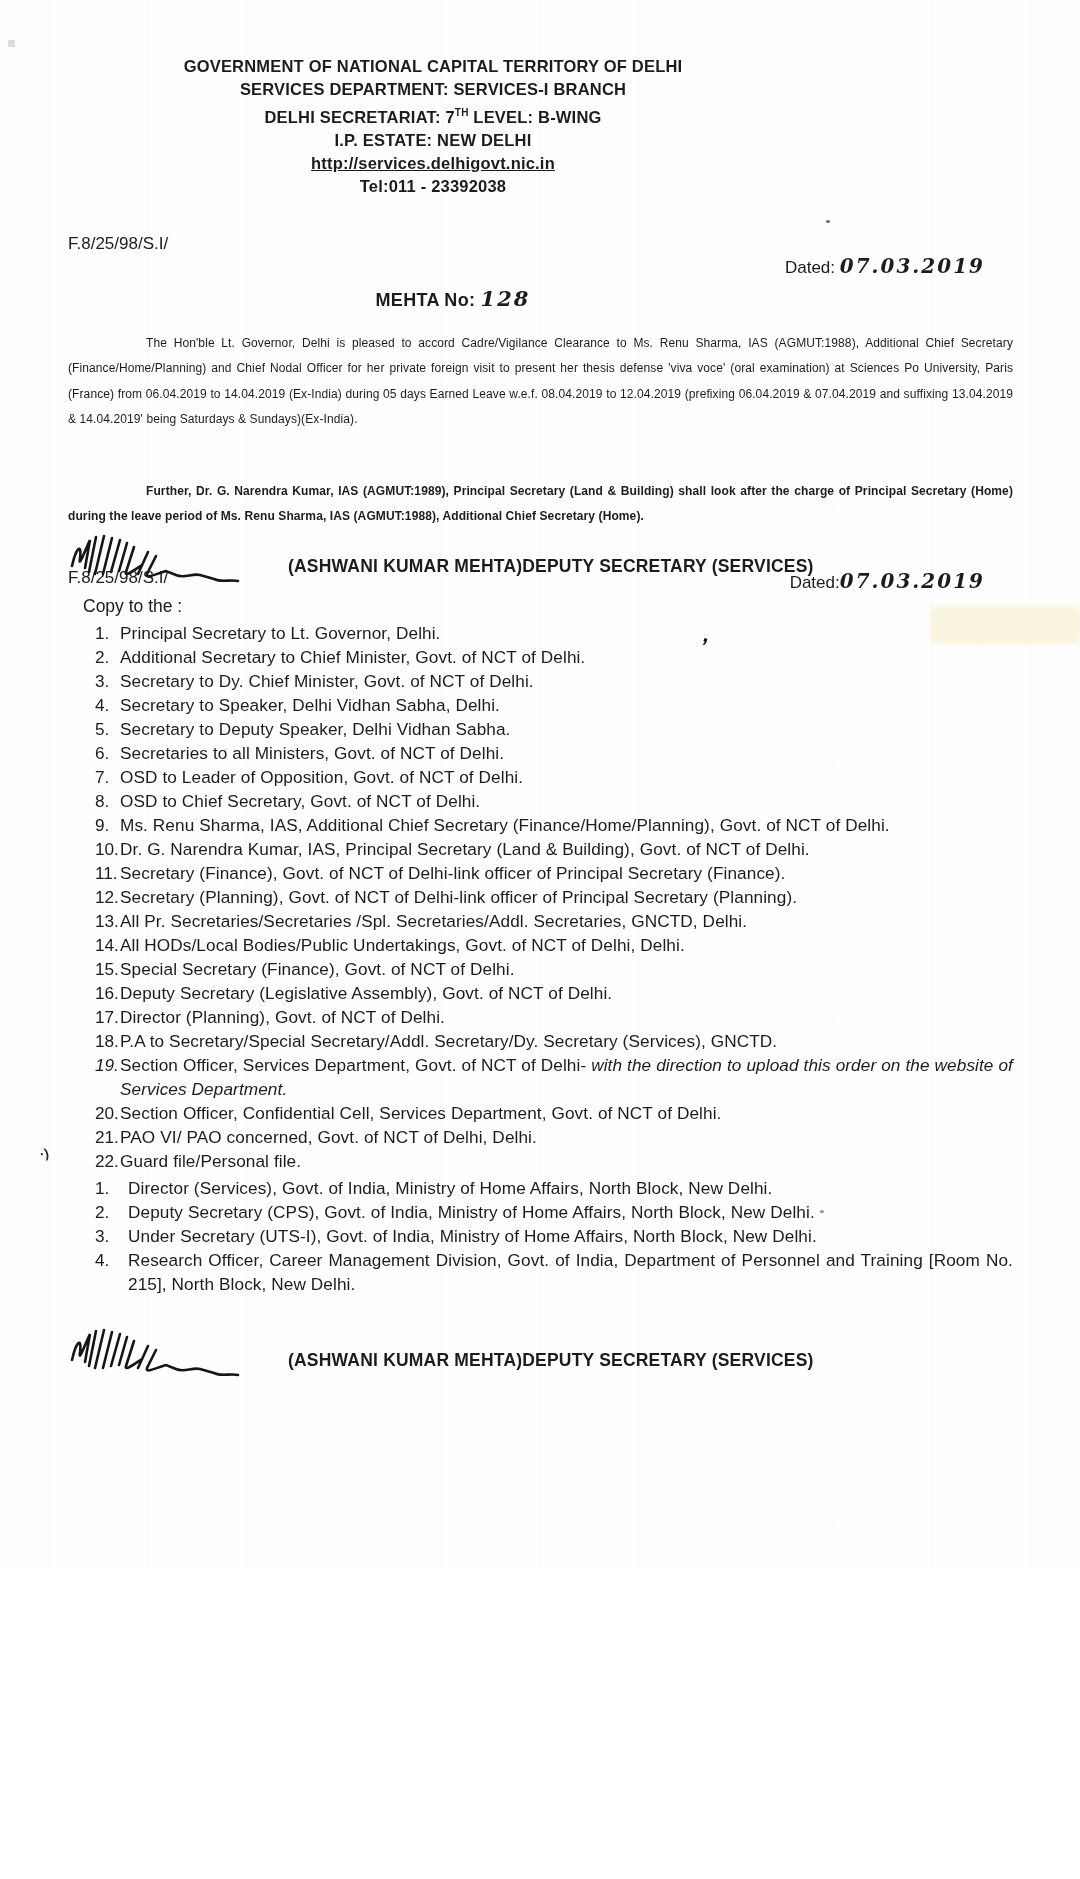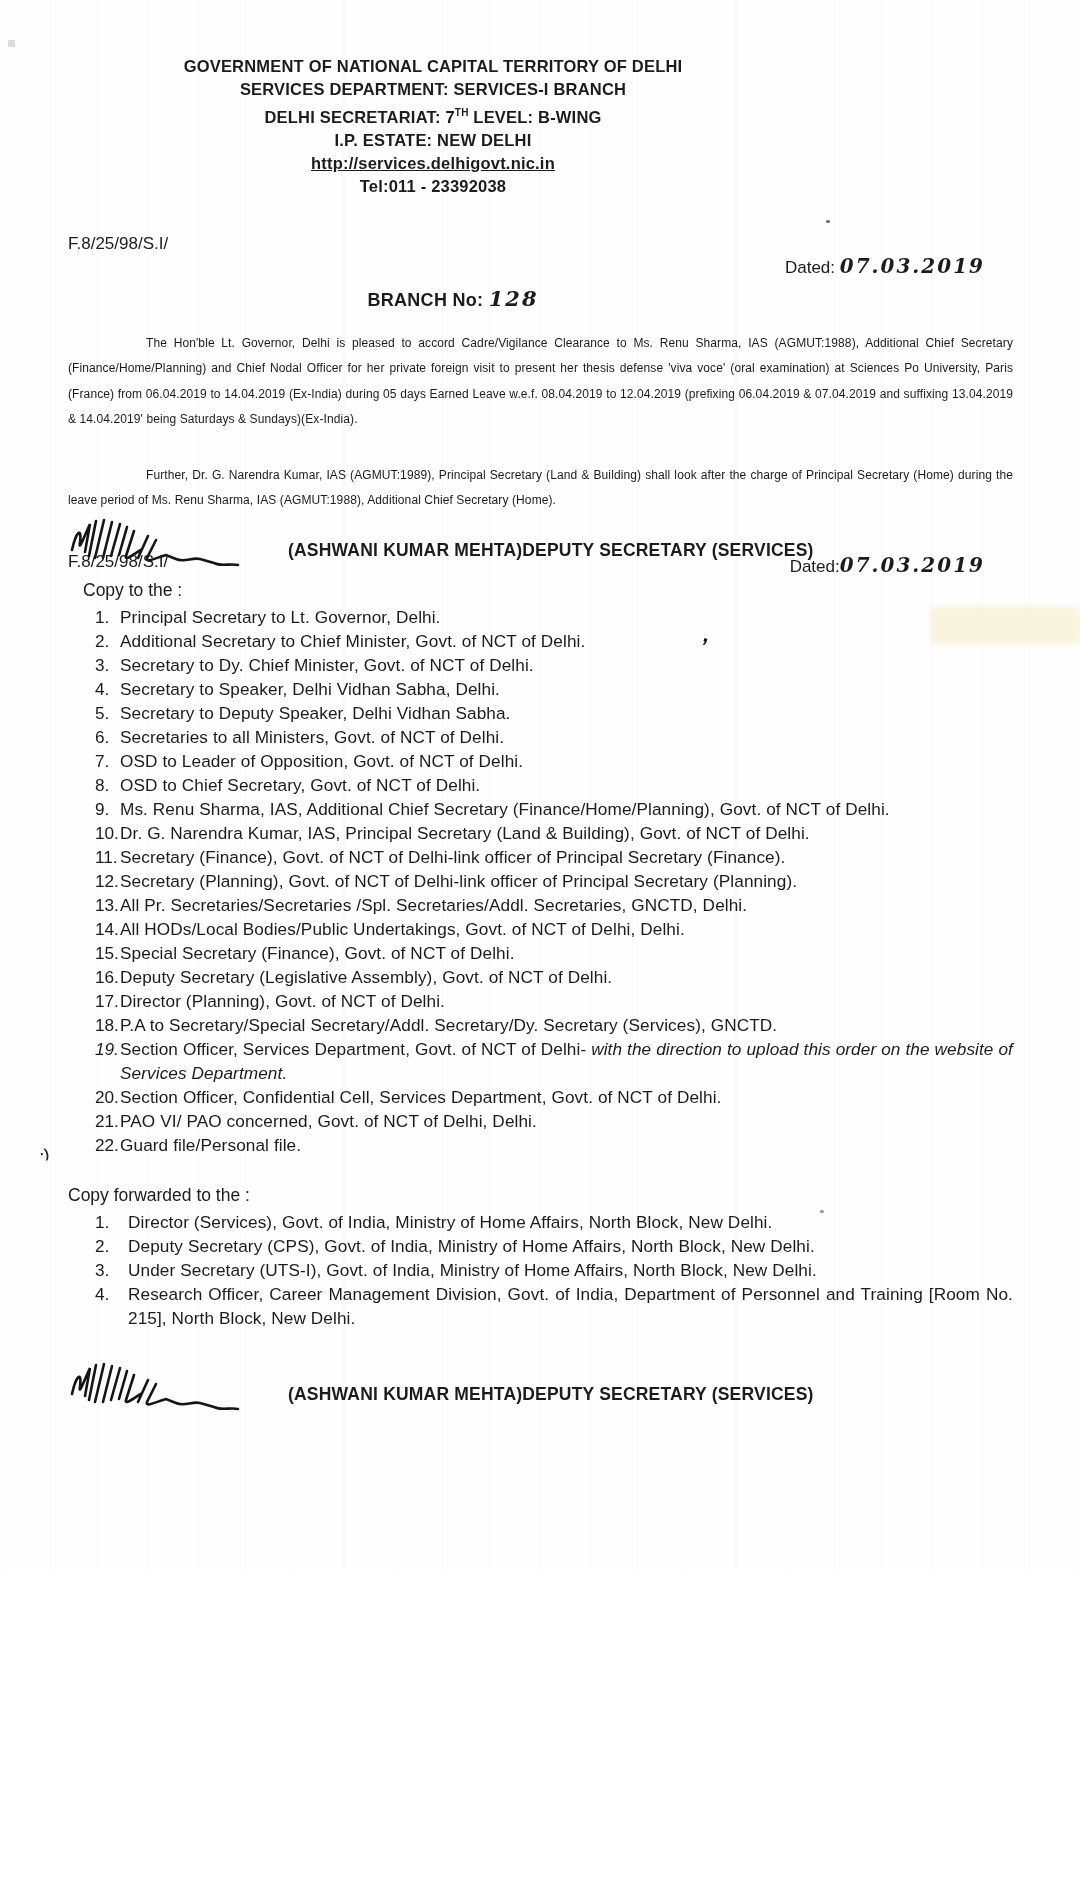--- a/index.html
+++ b/index.html
@@ -20,21 +20,21 @@
 
   
   .refrow{display:flex;justify-content:space-between;align-items:flex-start;margin-top:36px;font-size:17px;}
   .refrow .right{margin-right:28px;position:relative;top:20px;}
   .hand{font-family:"DejaVu Serif", serif;font-style:italic;font-weight:700;font-size:20px;letter-spacing:2px;white-space:nowrap;}
 
   .orderrow{margin-top:28px;width:770px;text-align:center;font-size:18px;font-weight:700;letter-spacing:.3px;}
   .orderrow .hand{font-size:21px;}
 
   .para{margin-top:20px;font-size:12px;line-height:25.5px;text-align:justify;text-indent:78px;letter-spacing:.1px;}
-  .para.p2{margin-top:30px;}
+  .para.p2{margin-top:46px;font-weight:bold;}
 
   
   .signblock{display:flex;flex-direction:row;align-items:flex-end;margin-right:32px;margin-top:2px;}
   .signblock .sig{margin-right:40px;margin-bottom:-6px;}
   .signblock .nm,.signblock .tt{font-size:17.5px;font-weight:700;line-height:24px;letter-spacing:.2px;}
   .signblock2{margin-right:112px;margin-top:30px;}
 
   .refrow2{display:flex;justify-content:space-between;margin-top:-10px;font-size:17px;}
   .refrow2 .right{margin-right:28px;position:relative;top:1px;}
   .copylabel{margin-top:2px;font-size:17.5px;line-height:24px;margin-left:15px;}
@@ -70,21 +70,21 @@
       <div class="url">http://services.delhigovt.nic.in</div>
       <div>Tel:011 - 23392038</div>
     </div>
 
     <div class="refrow">
       <span>F.8/25/98/S.I/</span>
       <span class="right"><span>Dated: </span><span class="hand">07.03.2019</span></span>
     </div>
 
     <div class="orderrow">
-      <span>BRANCH No: </span><span class="hand">128</span>
+      <span>MEHTA No: </span><span class="hand">128</span>
     </div>
 
     <div class="para">The Hon'ble Lt. Governor, Delhi is pleased to accord Cadre/Vigilance Clearance to Ms. Renu Sharma, IAS (AGMUT:1988), Additional Chief Secretary (Finance/Home/Planning) and Chief Nodal Officer for her private foreign visit to present her thesis defense 'viva voce' (oral examination) at Sciences Po University, Paris (France) from 06.04.2019 to 14.04.2019 (Ex-India) during 05 days Earned Leave w.e.f. 08.04.2019 to 12.04.2019 (prefixing 06.04.2019 &amp; 07.04.2019 and suffixing 13.04.2019 &amp; 14.04.2019' being Saturdays &amp; Sundays)(Ex-India).</div>
     <div class="para p2">Further, Dr. G. Narendra Kumar, IAS (AGMUT:1989), Principal Secretary (Land &amp; Building) shall look after the charge of Principal Secretary (Home) during the leave period of Ms. Renu Sharma, IAS (AGMUT:1988), Additional Chief Secretary (Home).</div>
 
     <div class="signblock">
       <svg class="sig" width="180" height="52" viewBox="0 0 180 52">
         <path d="M4 34 C8 16 14 10 12 26 C10 38 18 16 22 8 L17 36 M28 5 L21 40 M36 4 L27 42 M44 6 L35 42 M52 8 L43 40 M59 11 L51 39 M66 15 L58 40 C56 46 68 37 74 33 M80 20 L70 42 M88 24 L79 42 C77 48 90 41 98 39 L108 43 C116 47 124 41 132 43 L146 47 C154 51 162 47 170 49" stroke="#151515" stroke-width="2.6" fill="none" stroke-linecap="round"></path>
       </svg>
       <div class="nm">(ASHWANI KUMAR MEHTA)</div>
@@ -182,21 +182,20 @@
       <li>
           <span class="num">21.</span>
           <span class="txt">PAO VI/ PAO concerned, Govt. of NCT of Delhi, Delhi.</span>
         </li>
       <li>
           <span class="num">22.</span>
           <span class="txt">Guard file/Personal file.</span>
         </li>
     </ul>
 
-    <div class="fwdlabel">Copy forwarded to the :</div>
 
     <ul class="dist fwd">
       <li>
           <span class="num">1.</span>
           <span class="txt">Director (Services), Govt. of India, Ministry of Home Affairs, North Block, New Delhi.</span>
         </li>
       <li>
           <span class="num">2.</span>
           <span class="txt">Deputy Secretary (CPS), Govt. of India, Ministry of Home Affairs, North Block, New Delhi.</span>
         </li>

